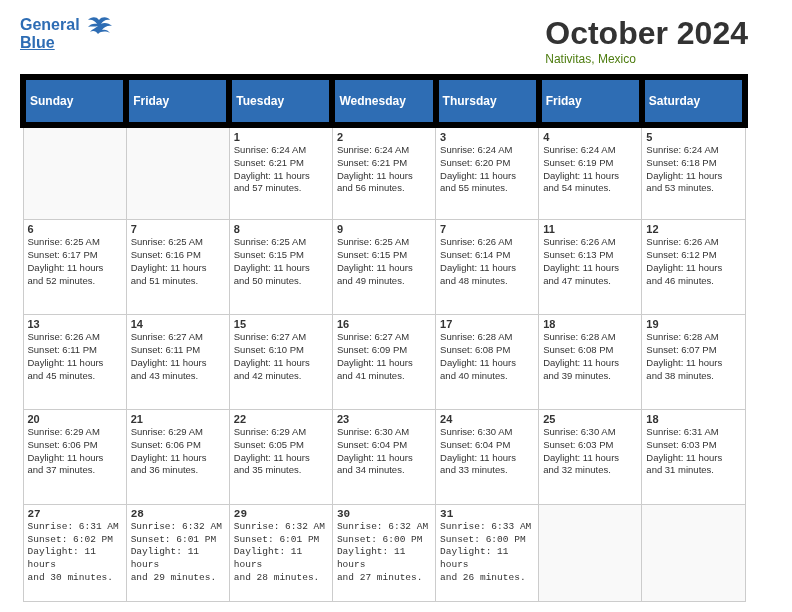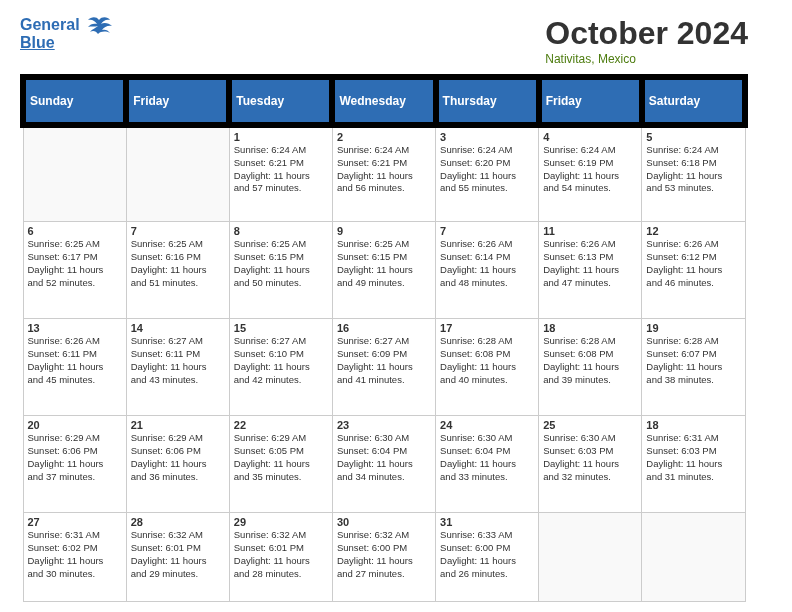--- a/index.html
+++ b/index.html
@@ -73,20 +73,21 @@
     }
     .day-info {
       line-height: 1.35;
       color: #333;
     }
     tr.week-row td {
       height: 82px;
     }
     tr.last-row td {
       height: 75px;
+      font-family: Liberation Mono, monospace;
     }
   </style>
 </head>
 <body>
 
 <div class="page">
   <div class="header">
     <div class="logo">
       <div>
         <div style="display:flex;align-items:center;">

